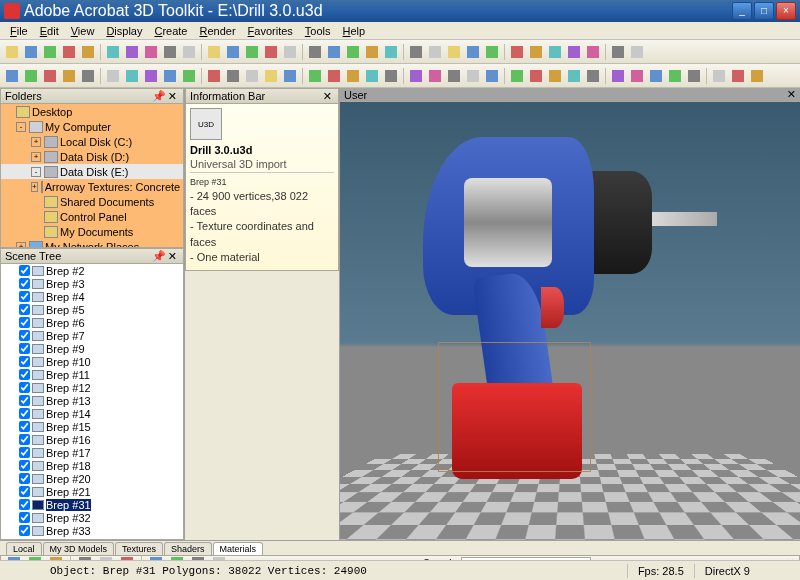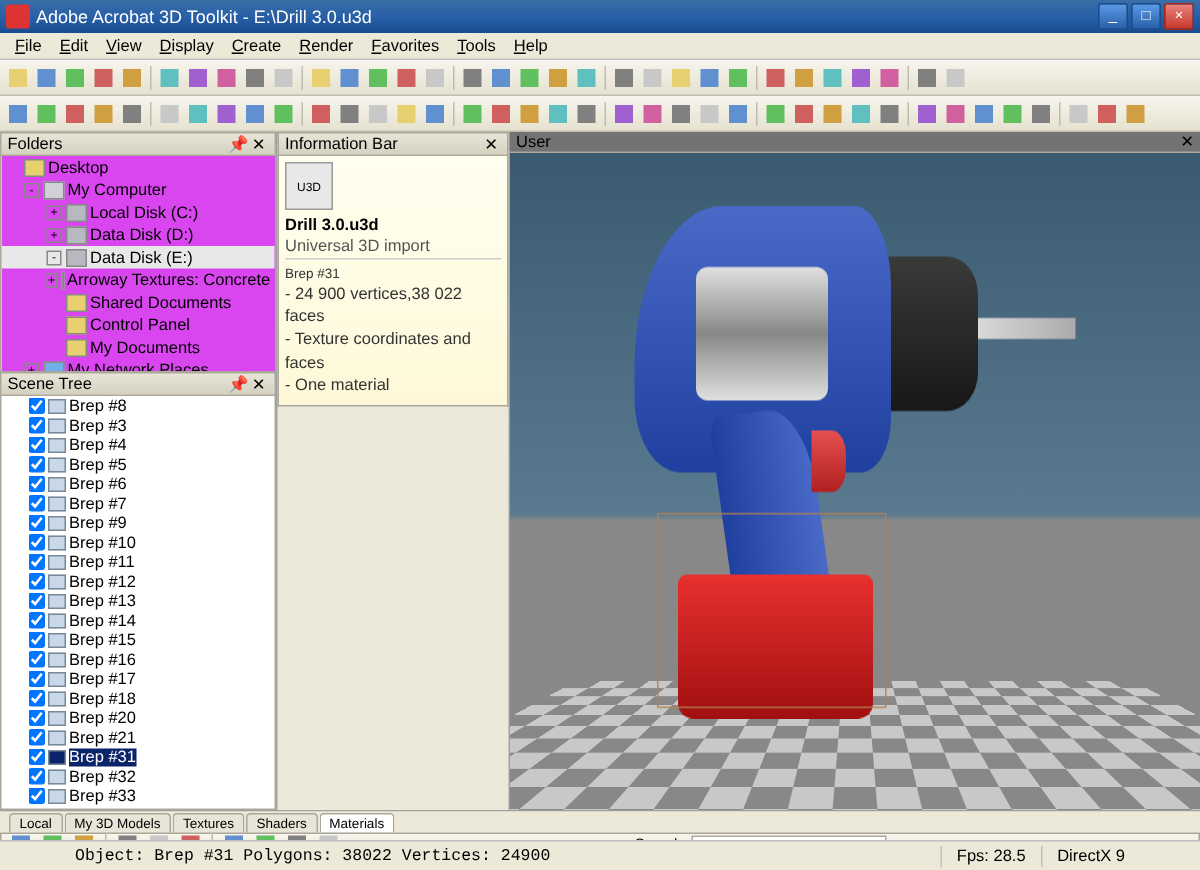--- a/index.html
+++ b/index.html
@@ -1,54 +1,54 @@
 <!DOCTYPE html>
 <html><head>
 <meta charset="utf-8">
 <style>
 * { margin:0; padding:0; box-sizing:border-box; font-family:Tahoma,Arial,sans-serif; font-size:11px; }
 body { width:800px; height:580px; background:#ece9d8; overflow:hidden; position:relative; }
 .titlebar { height:22px; background:linear-gradient(180deg,#3a6ea5 0%,#2860a8 50%,#1a4c8f 100%); display:flex; align-items:center; padding:0 4px; color:#fff; }
 .titlebar .icon { width:16px; height:16px; background:#d33; margin-right:4px; border-radius:2px; }
-.titlebar .title { font-size:12px; flex:1; }
+.titlebar .title { font-size:16px; flex:1; }
 .win-btns { display:flex; gap:2px; }
 .win-btn { width:20px; height:18px; background:linear-gradient(180deg,#5a9ae6,#2860a8); border:1px solid #1a4c8f; border-radius:2px; color:#fff; text-align:center; line-height:15px; font-size:10px; cursor:pointer; }
 .win-btn.close { background:linear-gradient(180deg,#e8837d,#c7372b); border-color:#a02820; }
 .menubar { height:18px; background:#ece9d8; display:flex; align-items:center; padding:0 4px; border-bottom:1px solid #c0c0c0; }
 .menu-item { padding:1px 6px; cursor:pointer; }
 .menu-item u { text-decoration:underline; }
 .toolbar { height:24px; background:linear-gradient(180deg,#f7f5ed,#e6e2d0); border-bottom:1px solid #bfbdb0; display:flex; align-items:center; padding:0 3px; gap:1px; }
 .tb-btn { width:18px; height:18px; border:1px solid transparent; border-radius:2px; cursor:pointer; display:flex; align-items:center; justify-content:center; }
 .tb-sep { width:1px; height:16px; background:#bfbdb0; margin:0 2px; }
 .tb-ico { width:12px; height:12px; }
 .main { display:flex; height:452px; }
 .left-col { width:185px; display:flex; flex-direction:column; border-right:1px solid #a0a0a0;justify-content:flex-end; }
 .panel-hdr { height:16px; background:linear-gradient(180deg,#e8e5d8,#d5d1c0); border:1px solid #aca899; display:flex; align-items:center; padding:0 4px; font-size:10px; }
 .panel-hdr .spacer { flex:1; }
 .panel-hdr .x { cursor:pointer; padding:0 2px; }
-.folders-body { flex:0 0 144px; background:#d946ef; border:1px solid #aca899; border-top:none; overflow:auto; }
+.folders-body { flex:0 0 144px; background:#fdba74; border:1px solid #aca899; border-top:none; overflow:auto; }
 .tree-item { display:flex; align-items:center; padding:0 2px; height:15px; white-space:nowrap; }
 .tree-item .exp { width:10px; height:10px; border:1px solid #888; text-align:center; line-height:7px; font-size:8px; margin-right:3px; cursor:pointer; }
 .tree-item .ficon { width:14px; height:12px; margin-right:2px; }
 .tree-item.sel { background:#e8e8e8; }
 .indent-1 { padding-left:15px; }
 .indent-2 { padding-left:30px; }
 .mid-col { width:155px; display:flex; flex-direction:column; border-right:1px solid #a0a0a0; }
 .info-body { flex:0 0 144px; background:linear-gradient(180deg,#fffff0,#fff8d8); border:1px solid #aca899; border-top:none; padding:4px; }
 .info-body .big-icon { width:32px; height:32px; background:#e8e8e8; border:1px solid #999; margin-bottom:4px; display:flex; align-items:center; justify-content:center; font-size:8px; }
 .info-body h4 { font-size:11px; font-weight:bold; margin:2px 0; }
 .info-body .sub { font-size:11px; color:#555; border-bottom:1px solid #ccc; padding-bottom:2px; margin-bottom:3px; }
 .info-body .det { font-size:9px; color:#333; line-height:1.4; }
 .scene-body { flex:1; background:#fff; border:1px solid #aca899; border-top:none; overflow-y:auto; overflow-x:hidden; }
 .scene-item { display:flex; align-items:center; height:13px; padding-left:18px; }
 .scene-item.sel span { background:#0a246a; color:#fff; }
 .scene-item input { width:11px; height:11px; margin-right:2px; }
 .scene-item .sic { width:12px; height:10px; background:#c8d8e8; border:1px solid #789; margin-right:2px; }
 .viewport { flex:1; display:flex; flex-direction:column; position:relative; }
-.vp-hdr { height:14px; background:#737373; border-bottom:1px solid #aca899; font-size:10px; padding:0 4px; display:flex; align-items:center; }
+.vp-hdr { height:14px; background:#a3a3a3; border-bottom:1px solid #aca899; font-size:10px; padding:0 4px; display:flex; align-items:center; }
 .vp-3d { flex:1; background:linear-gradient(180deg,#3a5a70 0%,#5a7a90 55%,#888 56%,#888 100%); position:relative; overflow:hidden; }
 .floor { position:absolute; bottom:0; left:0; right:0; height:46%;
   background:
    repeating-conic-gradient(from 0deg, #c8c8c8 0deg 90deg, #888 90deg 180deg);
   background-size:40px 40px;
   transform:perspective(300px) rotateX(58deg) scale(1.5);
   transform-origin:50% 100%;
 }
 .drill { position:absolute; top:8%; left:18%; width:64%; height:78%; }
 .drill .body { position:absolute; top:0; left:0; width:58%; height:52%; background:linear-gradient(180deg,#4a6ac8,#2040a0); border-radius:35% 15% 12% 18% / 60% 30% 20% 28%; }
@@ -391,21 +391,21 @@
     <div class="panel-hdr">
       <span>Scene Tree</span>
       <span class="spacer"></span>
       <span>📌</span>
       <span class="x">✕</span>
     </div>
     <div class="scene-body" id="scene">
         <div class="scene-item">
           <input type="checkbox" checked="" style="">
           <span class="sic"></span>
-          <span>Brep #8</span>
+          <span>Brep #2</span>
         </div>
         <div class="scene-item">
           <input type="checkbox" checked="" style="">
           <span class="sic"></span>
           <span>Brep #3</span>
         </div>
         <div class="scene-item">
           <input type="checkbox" checked="" style="">
           <span class="sic"></span>
           <span>Brep #4</span>

